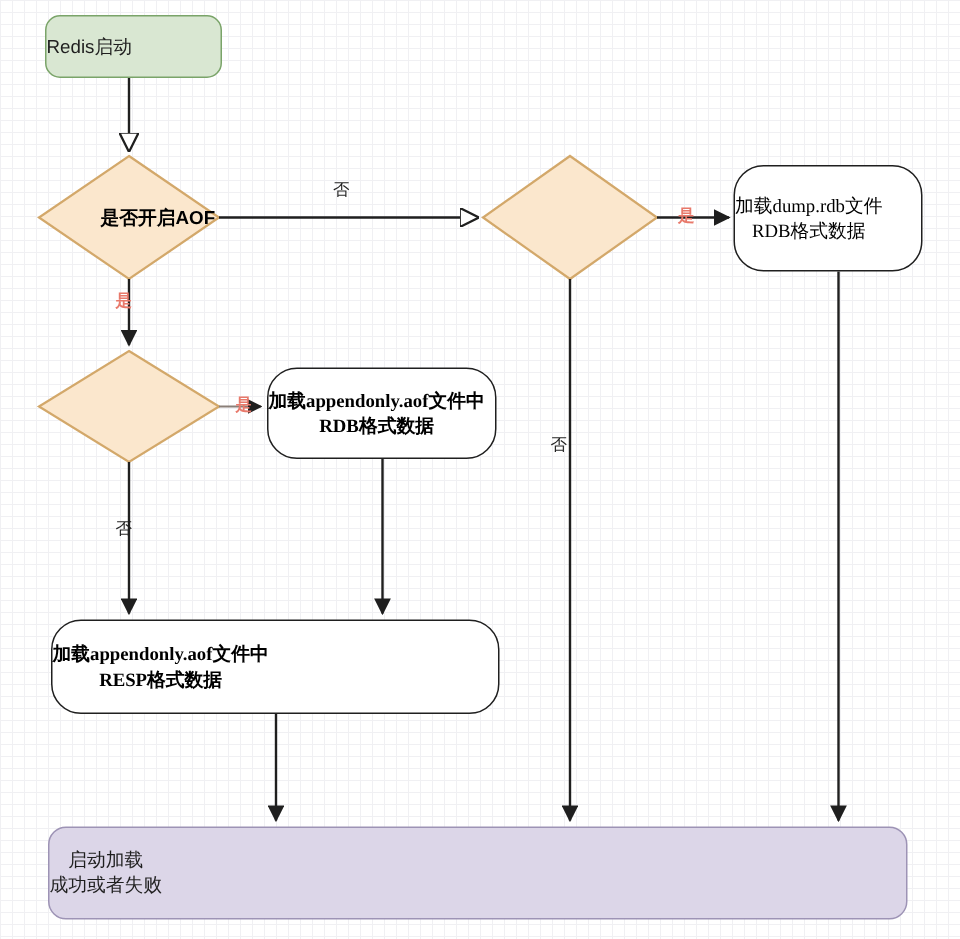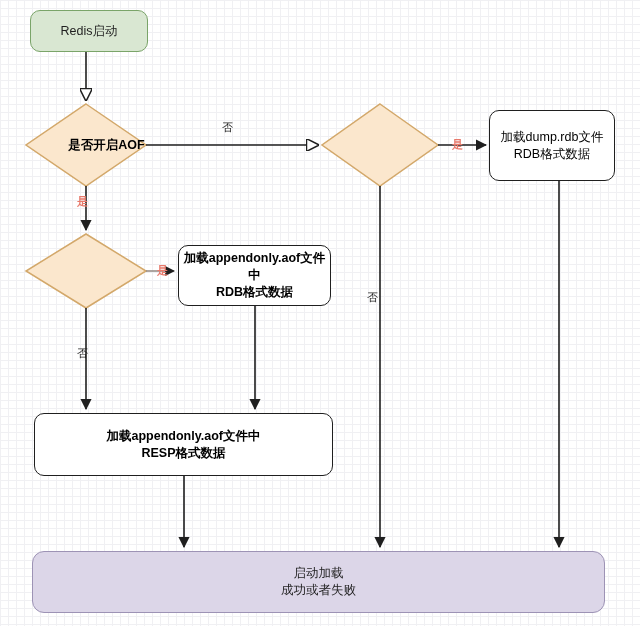--- a/index.html
+++ b/index.html
@@ -29,21 +29,21 @@
     top: 0;
     width: 640px;
     height: 626px;
     pointer-events: none;
   }
   .node {
     position: absolute;
     box-sizing: border-box;
     display: flex;
     align-items: center;
-    justify-content: center;
+    justify-content: flex-start;
     text-align: center;
     line-height: 1.35;
     z-index: 3;
   }
   .node-label {
     display: block;
     white-space: pre-line;
   }
   
   .n-start {
@@ -61,24 +61,25 @@
     border-radius: 12px;
     color: #1f1f1f;
     font-size: 12.5px;
     font-weight: 400;
     font-family: Liberation Serif, serif;
   }
   
   .n-proc {
     background: #ffffff;
     border: 1.6px solid #1f1f1f;
-    border-radius: 10px;
+    border-radius: 20px;
     color: #000000;
     font-size: 12.5px;
     font-weight: bold;
+    font-family: Liberation Serif, serif;
   }
   
   .n-dec {
     background: transparent;
     border: none;
   }
   .n-dec .node-label {
     position: relative;
     z-index: 1;
     font-size: 12.5px;

